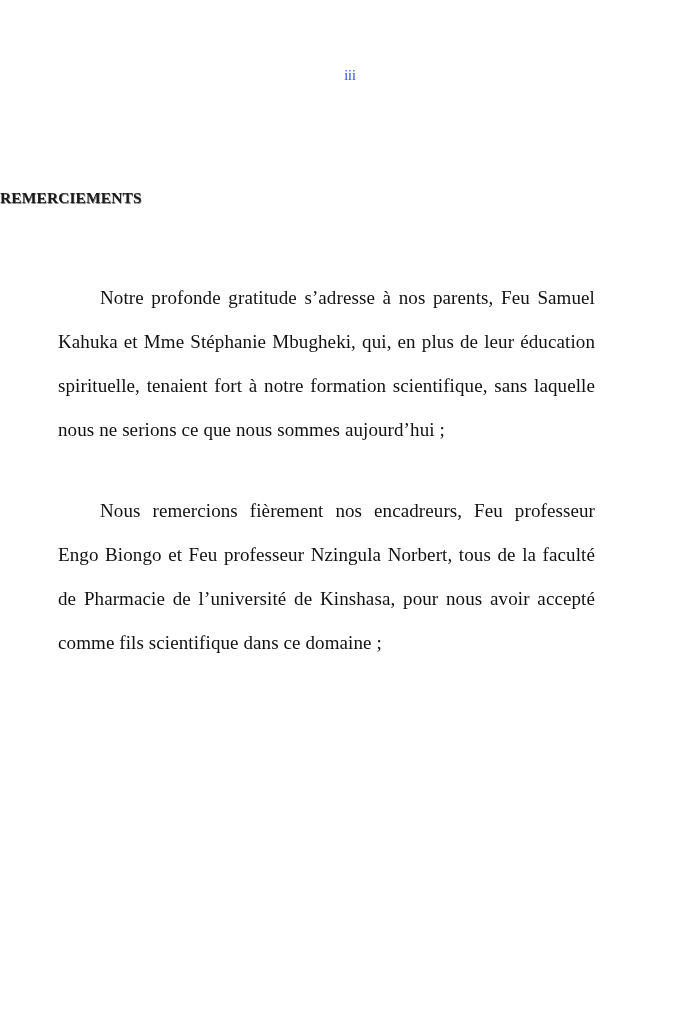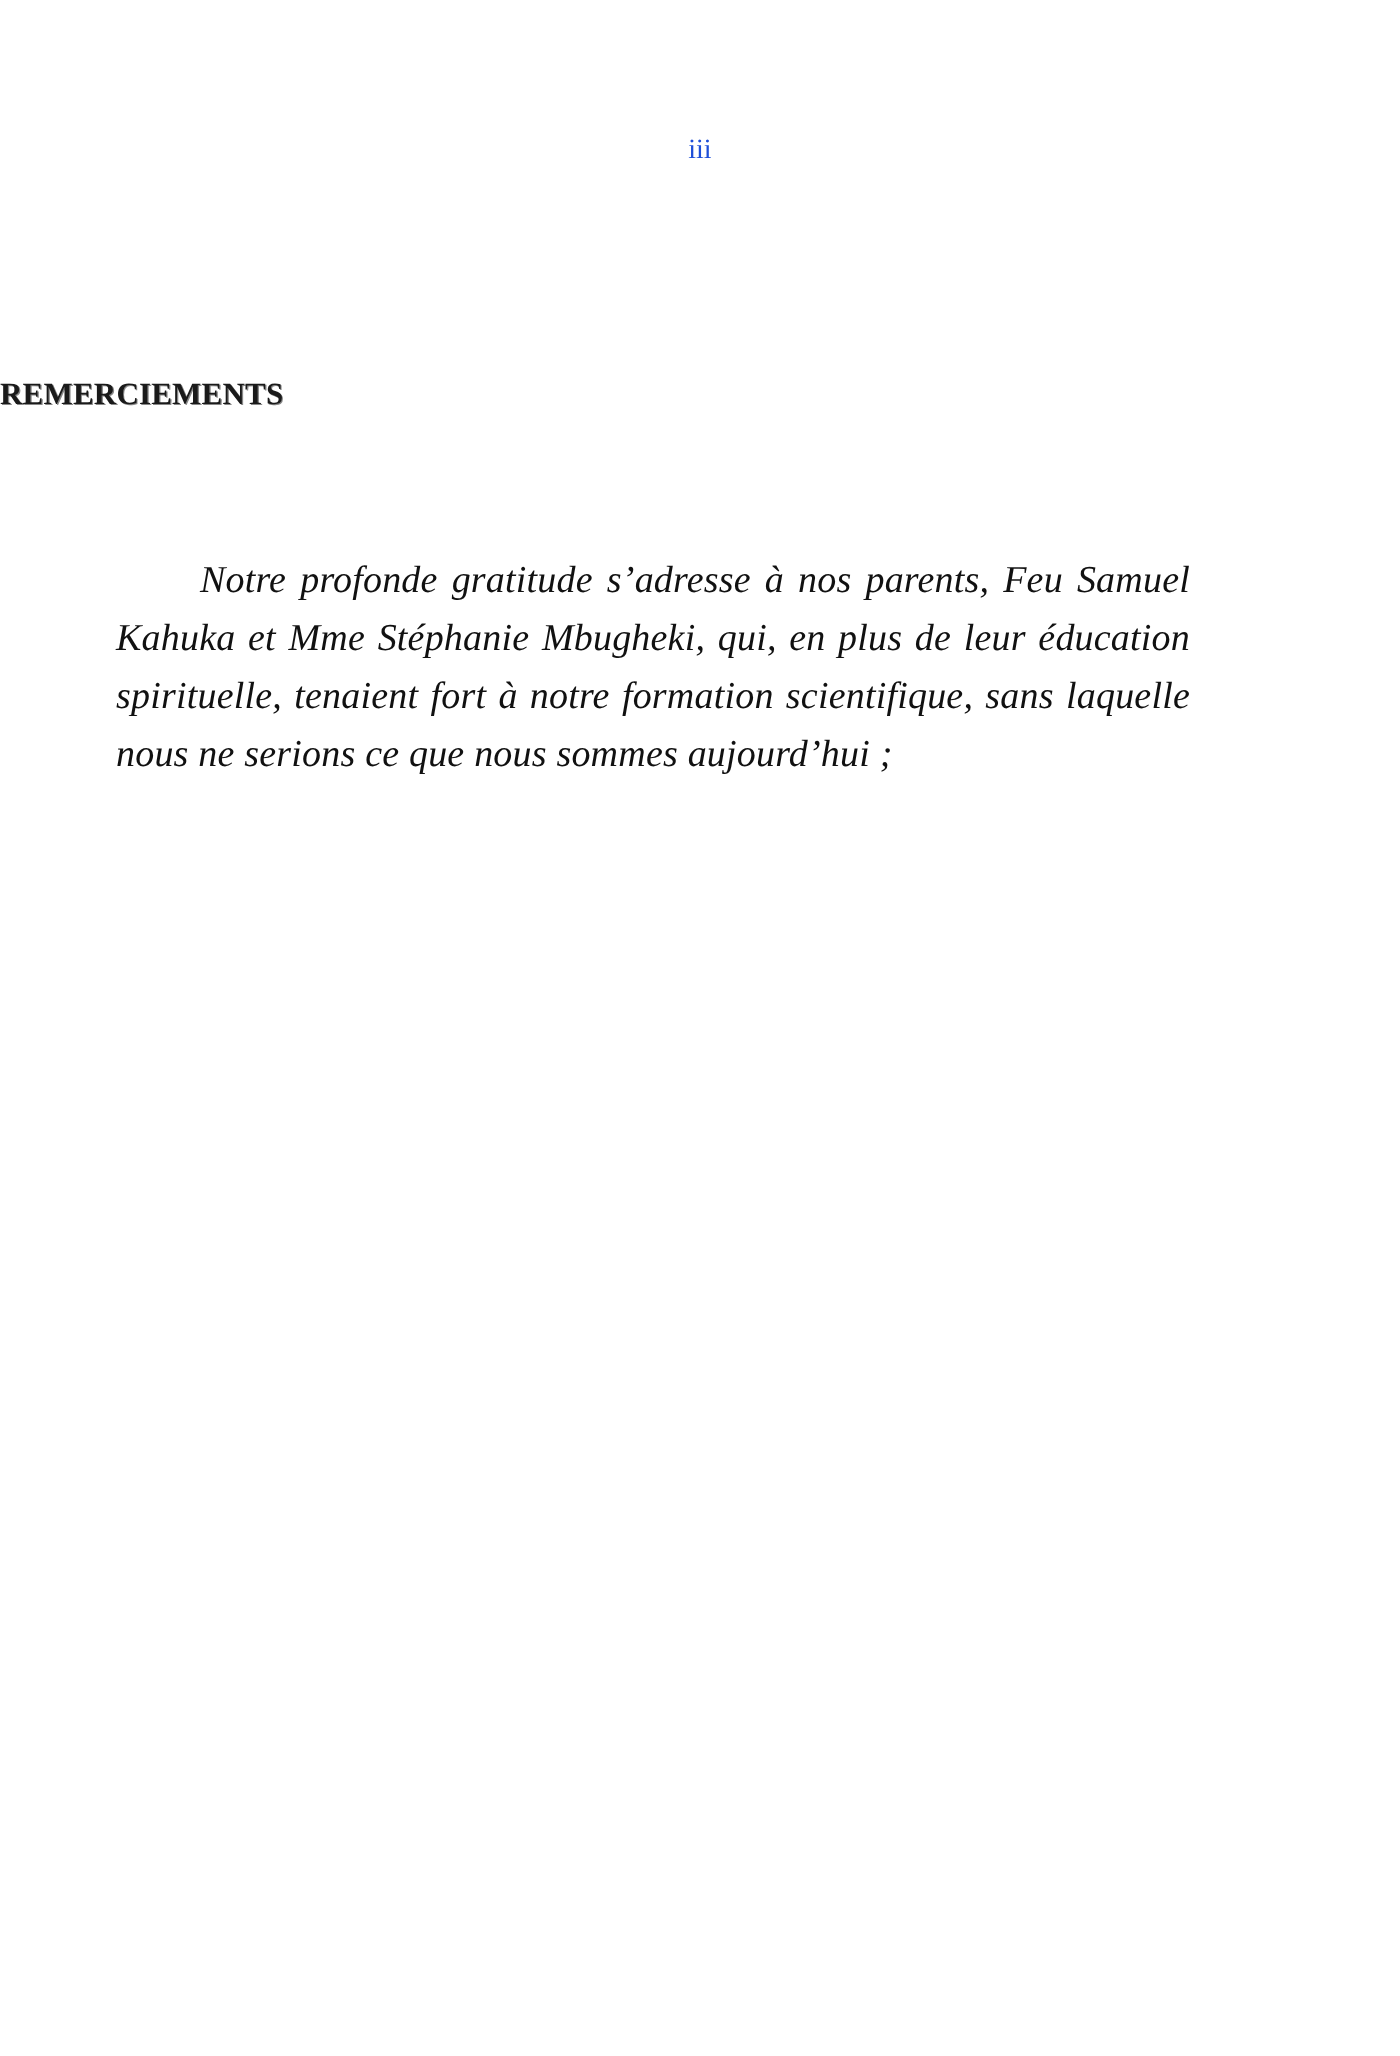--- a/index.html
+++ b/index.html
@@ -36,35 +36,35 @@
       color: #1a1a1a;
       text-shadow: 0.6px 0.6px 0 #888;
     }
     .body-text {
       position: absolute;
       left: 58px;
       width: 537px;
       top: 276px;
     }
     .para {
-      font-style: italic;
       font-size: 19px;
-      line-height: 29px;
+      line-height: 44px;
       text-align: justify;
       text-indent: 42px;
       margin: 0 0 36.7px 0;
       letter-spacing: 0.1px;
     }
     .para.last {
       text-align: left;
       word-spacing: -1px;
     }
   </style>
 </head>
 <body>
 
 <div class="page-number">iii</div>
 
 <div class="heading">REMERCIEMENTS</div>
 
 <div class="body-text">
   <p class="para">Notre profonde gratitude s’adresse à nos parents, Feu Samuel Kahuka et Mme Stéphanie Mbugheki, qui, en plus de leur éducation spirituelle, tenaient fort à notre formation scientifique, sans laquelle nous ne serions ce que nous sommes aujourd’hui ;</p>
+  <p class="para">Nous remercions fièrement nos encadreurs, Feu professeur Engo Biongo et Feu professeur Nzingula Norbert, tous de la faculté de Pharmacie de l’université de Kinshasa, pour nous avoir accepté comme fils scientifique dans ce domaine ;</p>
 </div>
 
 </body></html>

